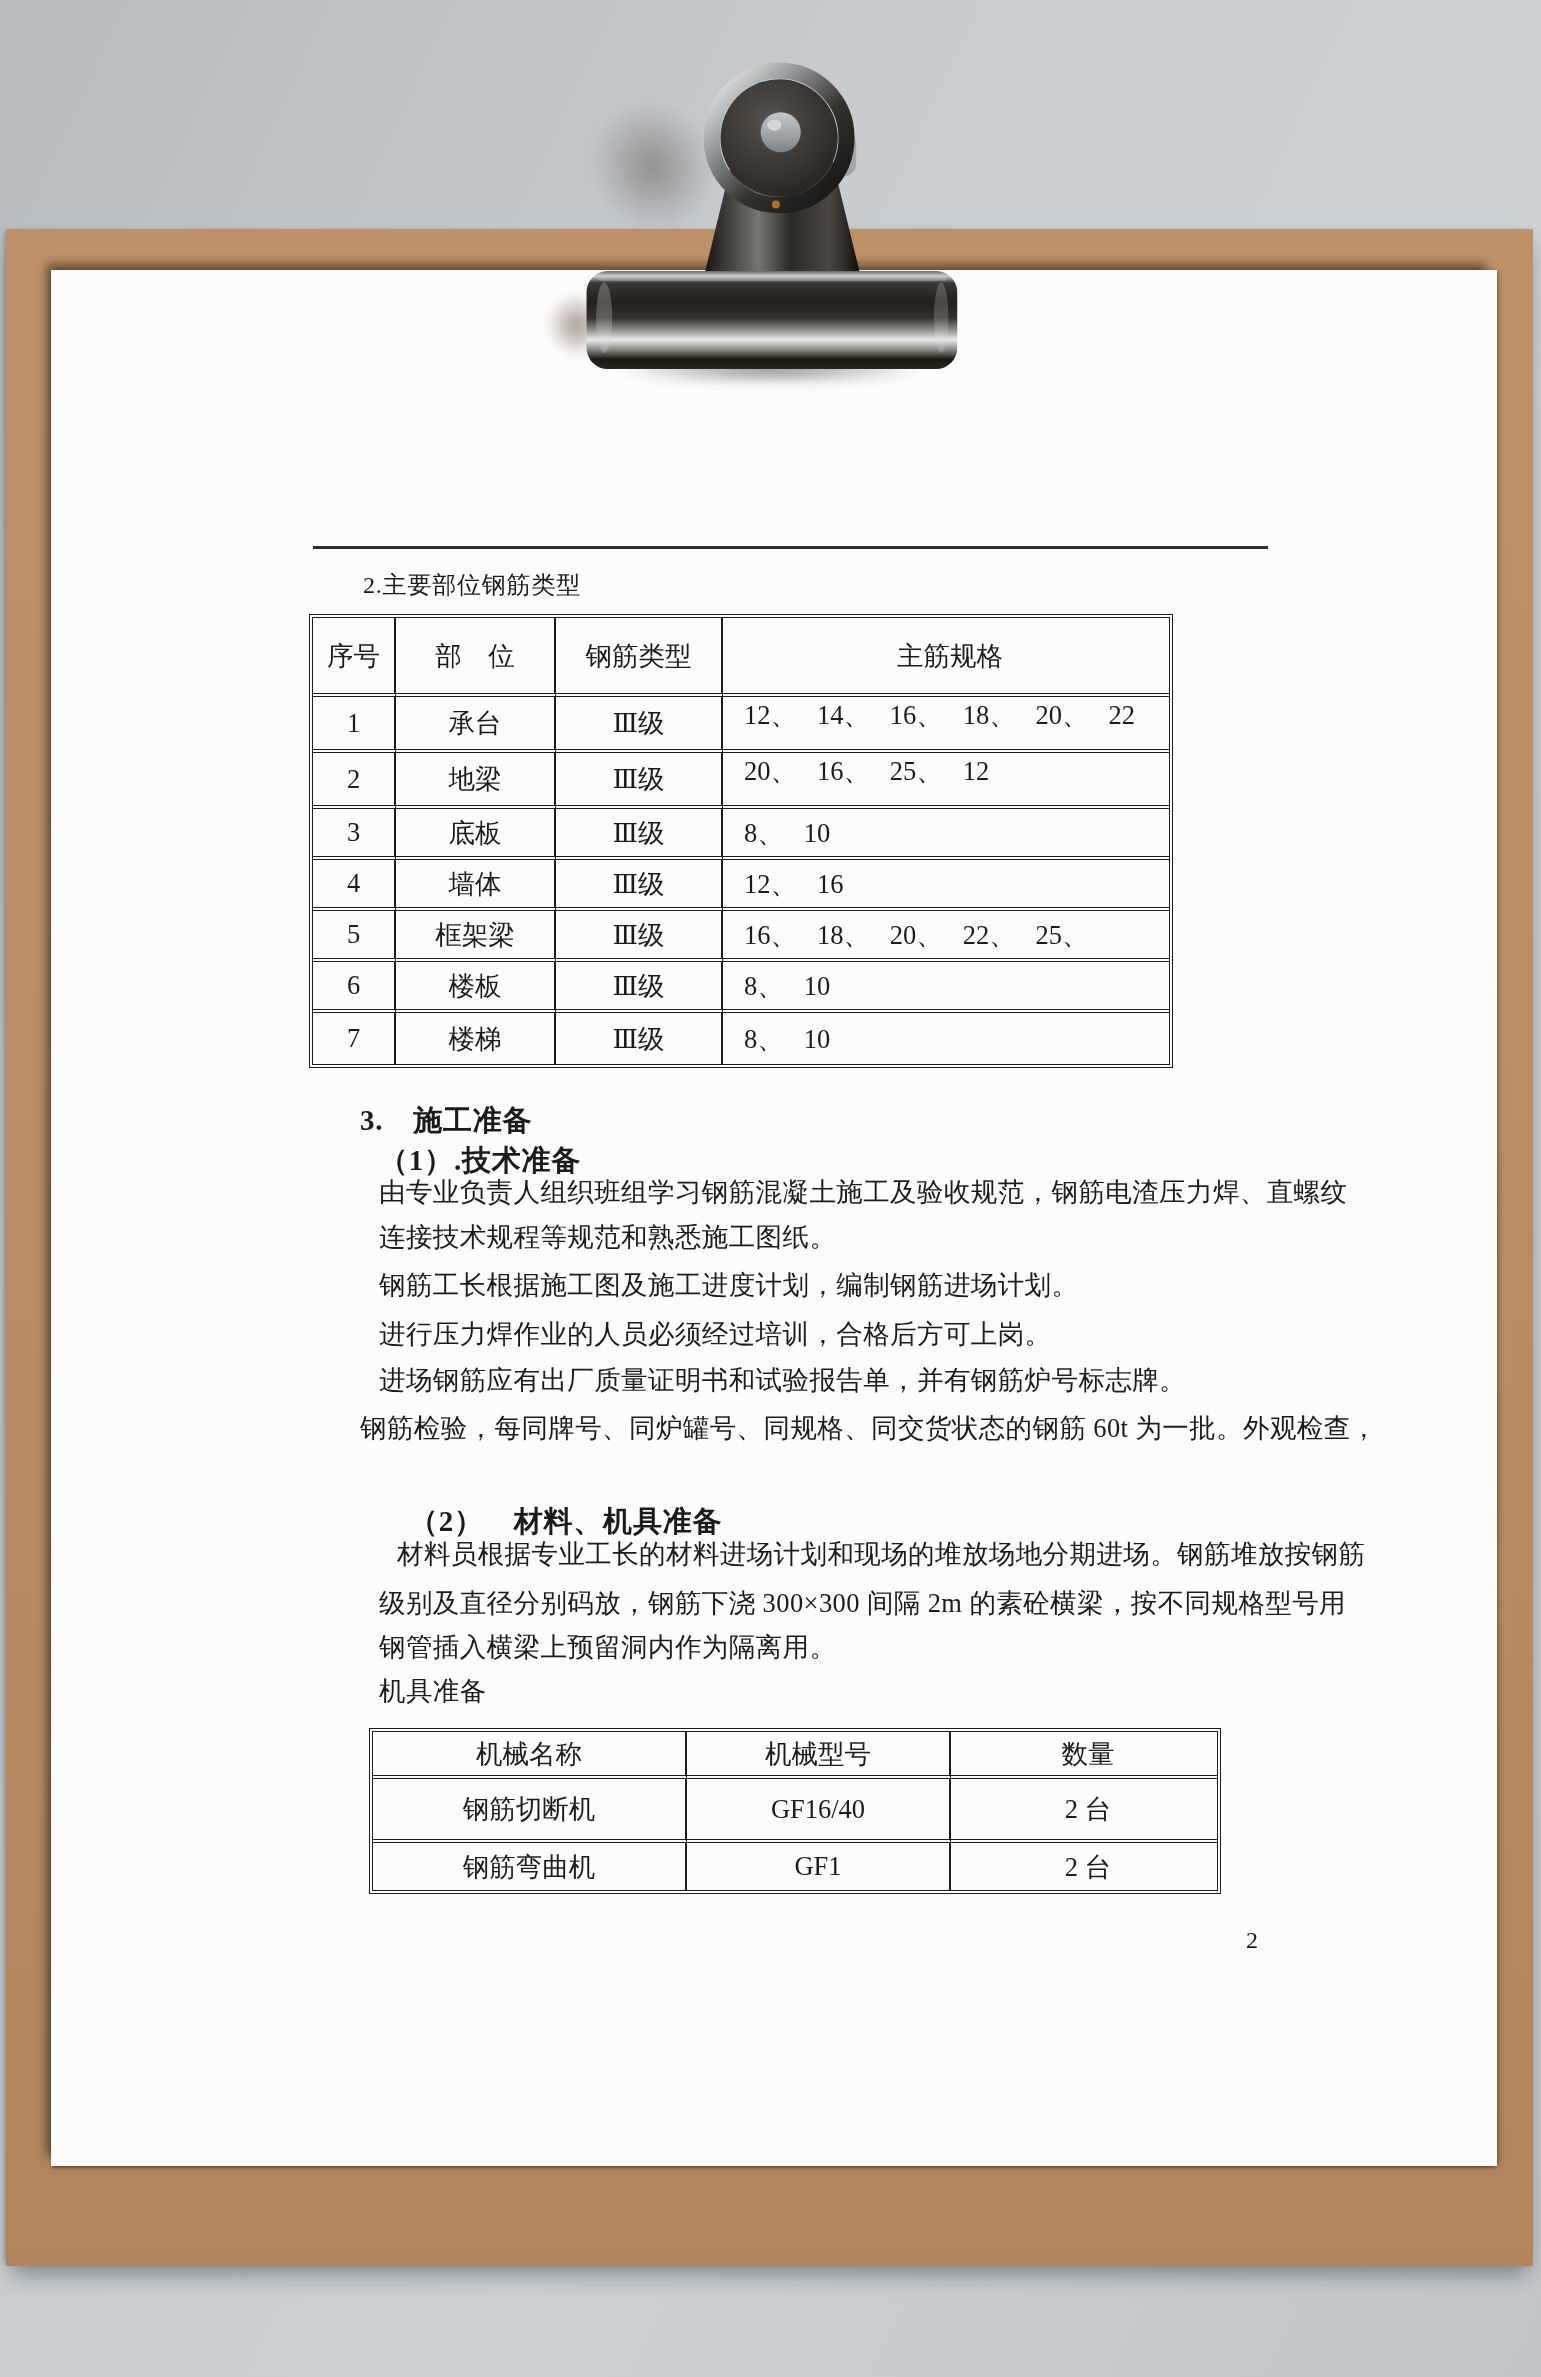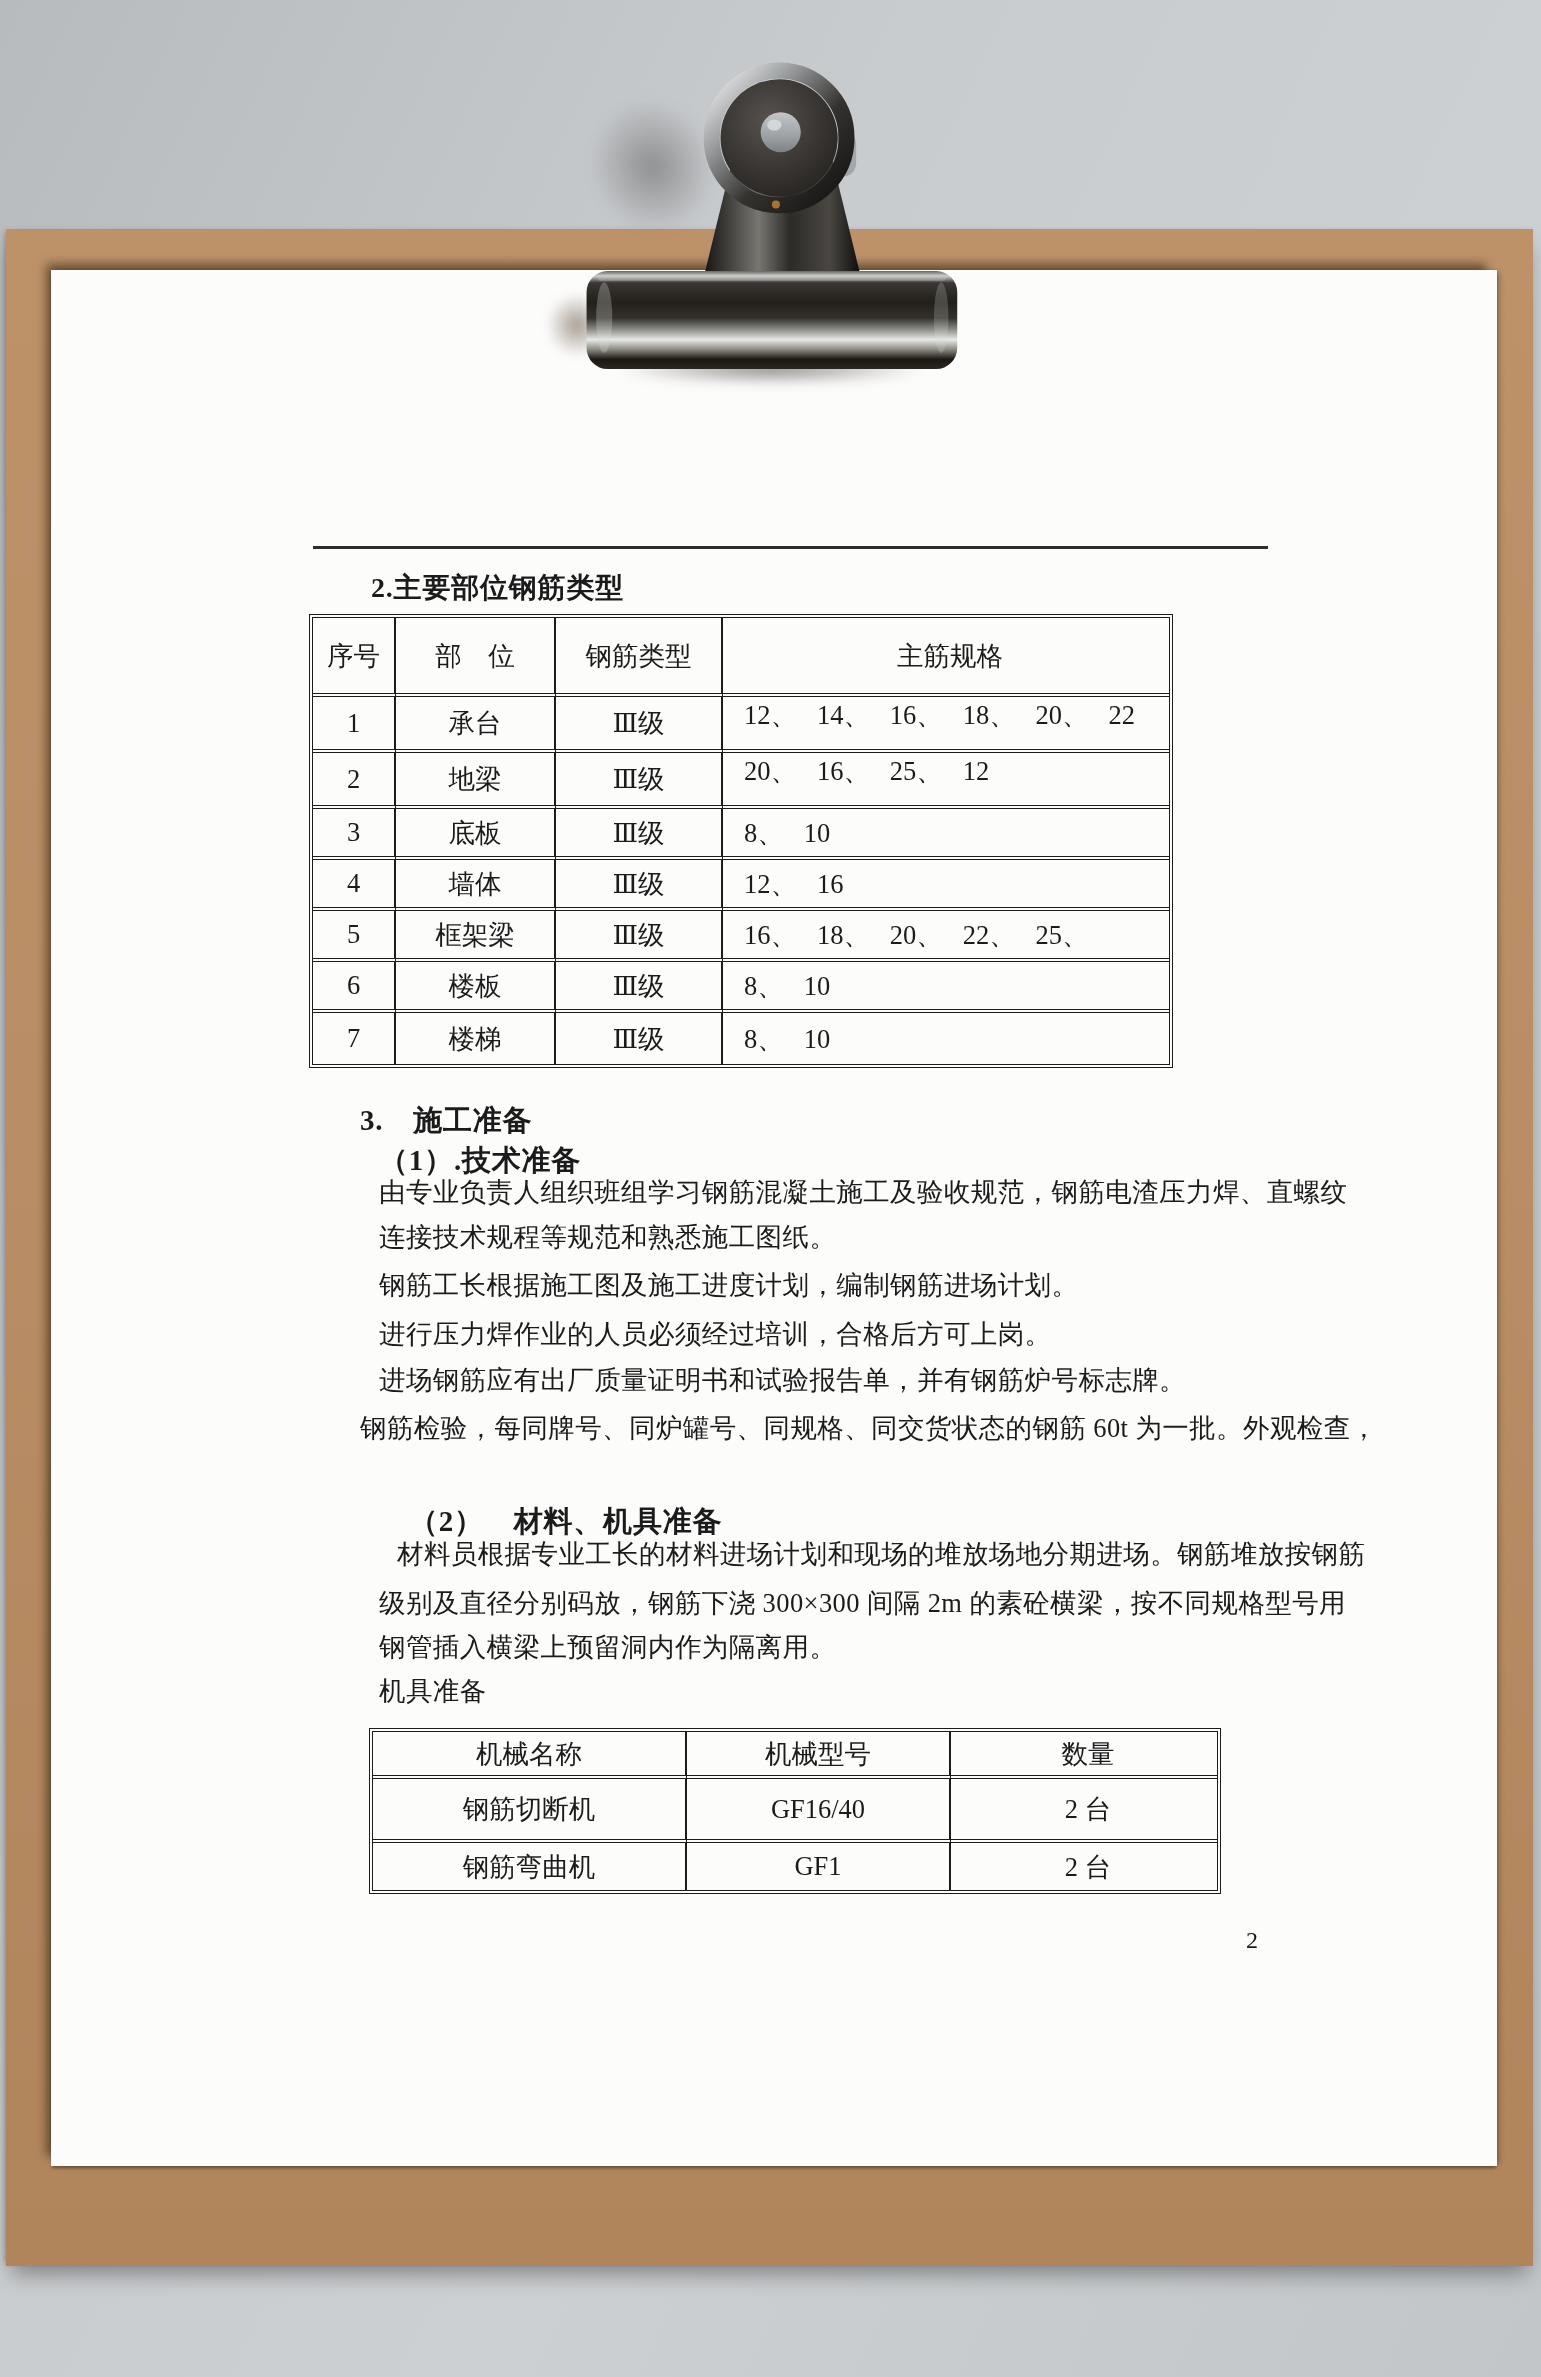--- a/index.html
+++ b/index.html
@@ -21,21 +21,21 @@
   .paper{
     position:absolute;left:51px;top:270px;width:1446px;height:1896px;
     background:#fcfcfb;
     box-shadow:-7.2px -8px 9.6px -2.4px rgba(35,22,8,0.55),
                 0 2.4px 3.2px -0.8px rgba(0,0,0,0.4),
                 4px 0 5.6px -2.4px rgba(0,0,0,0.3);
     color:#1b1b1b;
   }
   .abs{position:absolute;}
   .hrule{height:3.2px;background:#2e2e2e;}
-  .h-main{font-size:28px;font-weight:700;letter-spacing:0.8px;margin-left:8px;}
+  .h-main{font-size:24px;font-weight:400;letter-spacing:0.8px;}
   .h-sec{font-size:29px;font-weight:700;letter-spacing:0.8px;}
   .bodyline{font-size:26.5px;line-height:35px;white-space:pre;letter-spacing:0.4px;}
   .pageno{font-size:24px;}
 
   
   table{border-collapse:separate;border-spacing:0;table-layout:fixed;}
   .doc-table{border:4.8px double #1c1c1c;background:transparent;}
   .doc-table th,.doc-table td{
     font-weight:400;font-size:26.5px;text-align:center;vertical-align:middle;
     border-right:2.4px solid #1c1c1c;border-bottom:4px double #1c1c1c;

